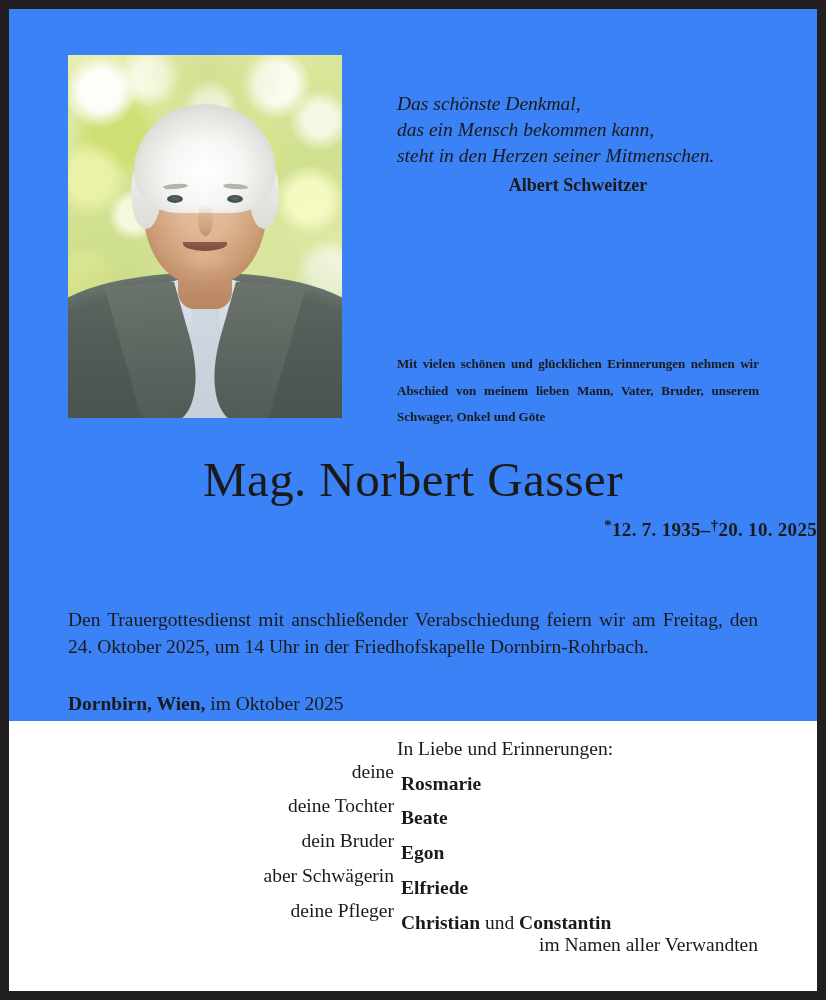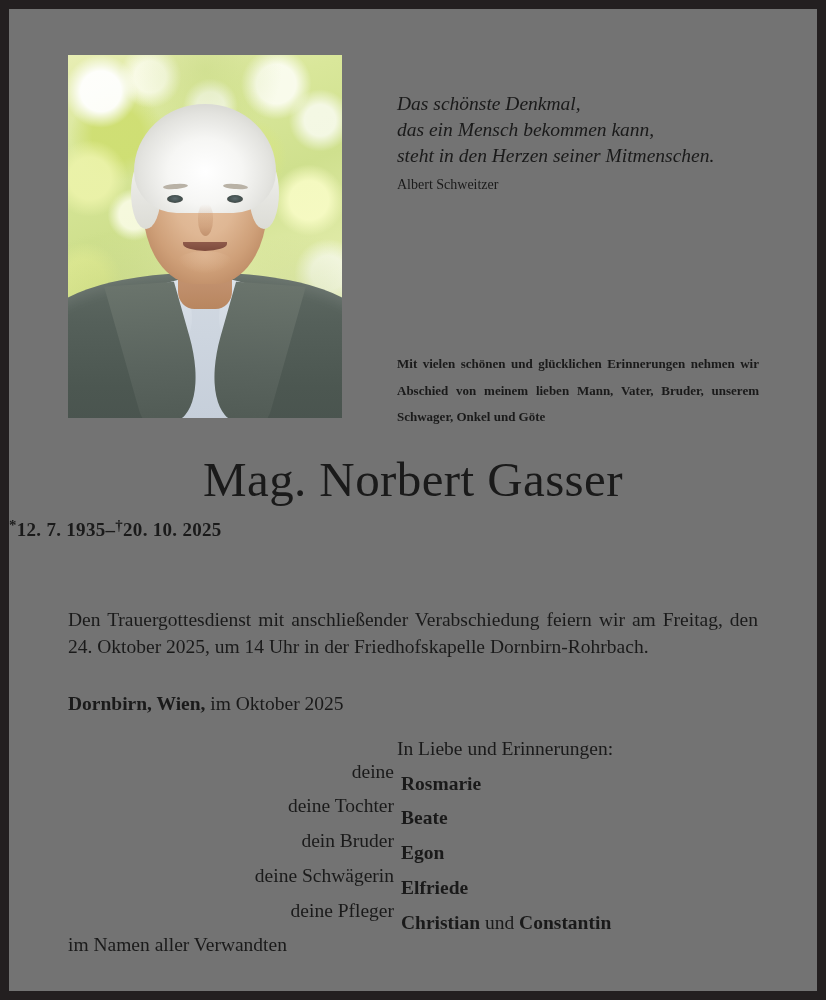--- a/index.html
+++ b/index.html
@@ -20,22 +20,22 @@
     box-sizing: border-box;
     width: 826px;
     height: 1000px;
     background: #ffffff;
     border: 9px solid #231f20;
   }
 
   #inner {
     position: relative;
     width: 808px;
-    height: 982px;
-    background: #737373;
+    height: 712px;
+    background: #3b82f6;
   }
 
   
   #photo {
     position: absolute;
     left: 59px;
     top: 46px;
     width: 274px;
     height: 363px;
     overflow: hidden;
@@ -216,24 +216,25 @@
     font-size: 19.5px;
     line-height: 26px;
     color: #1a1a1a;
   }
   #quote .qline { white-space: nowrap; }
   #quote-author {
     position: absolute;
     left: 388px;
     top: 164px;
     width: 362px;
-    text-align: left;
+    text-align: center;
     font-style: normal;
-    font-size: 14px;
+    font-size: 18px;
     line-height: 24px;
+    font-weight: bold;
   }
 
   
   #intro {
     position: absolute;
     left: 388px;
     top: 342px;
     width: 362px;
     font-size: 13px;
     line-height: 26.5px;
@@ -251,21 +252,21 @@
     text-align: center;
     font-size: 49px;
     line-height: 56px;
     letter-spacing: .4px;
   }
   #dates {
     position: absolute;
     left: 0;
     top: 508px;
     width: 808px;
-    text-align: left;
+    text-align: right;
     font-size: 19px;
     font-weight: bold;
     letter-spacing: .3px;
   }
   #dates sup { font-size: .78em; vertical-align: .42em; font-weight: bold; }
 
   
   .para {
     position: absolute;
     left: 59px;
@@ -300,20 +301,21 @@
   #family .rel {
     width: 333px;
     text-align: right;
     padding-right: 7px;
     box-sizing: border-box;
   }
   #family .nm { text-align: left; margin-top: 12px; }
   #family .nm b { font-weight: bold; }
   #family .closing {
     white-space: nowrap;
+    text-align: right;
   }
 </style>
 </head>
 <body>
 
 <div id="card">
   <div id="inner">
 
     <div id="photo">
       <div class="ph-layer ph-bg"></div>
@@ -368,21 +370,21 @@
           </div>
           <div class="frow">
             <span class="rel">deine Tochter</span>
             <span class="nm"><b>Beate</b></span>
           </div>
           <div class="frow">
             <span class="rel">dein Bruder</span>
             <span class="nm"><b>Egon</b></span>
           </div>
           <div class="frow">
-            <span class="rel">deine Schwägerin</span>
+            <span class="rel">aber Schwägerin</span>
             <span class="nm"><b>Elfriede</b></span>
           </div>
           <div class="frow">
             <span class="rel">deine Pfleger</span>
             <span class="nm"><b>Christian</b> und <b>Constantin</b></span>
           </div>
         </div>
       <div class="closing">im Namen aller Verwandten</div>
     </div>
 

